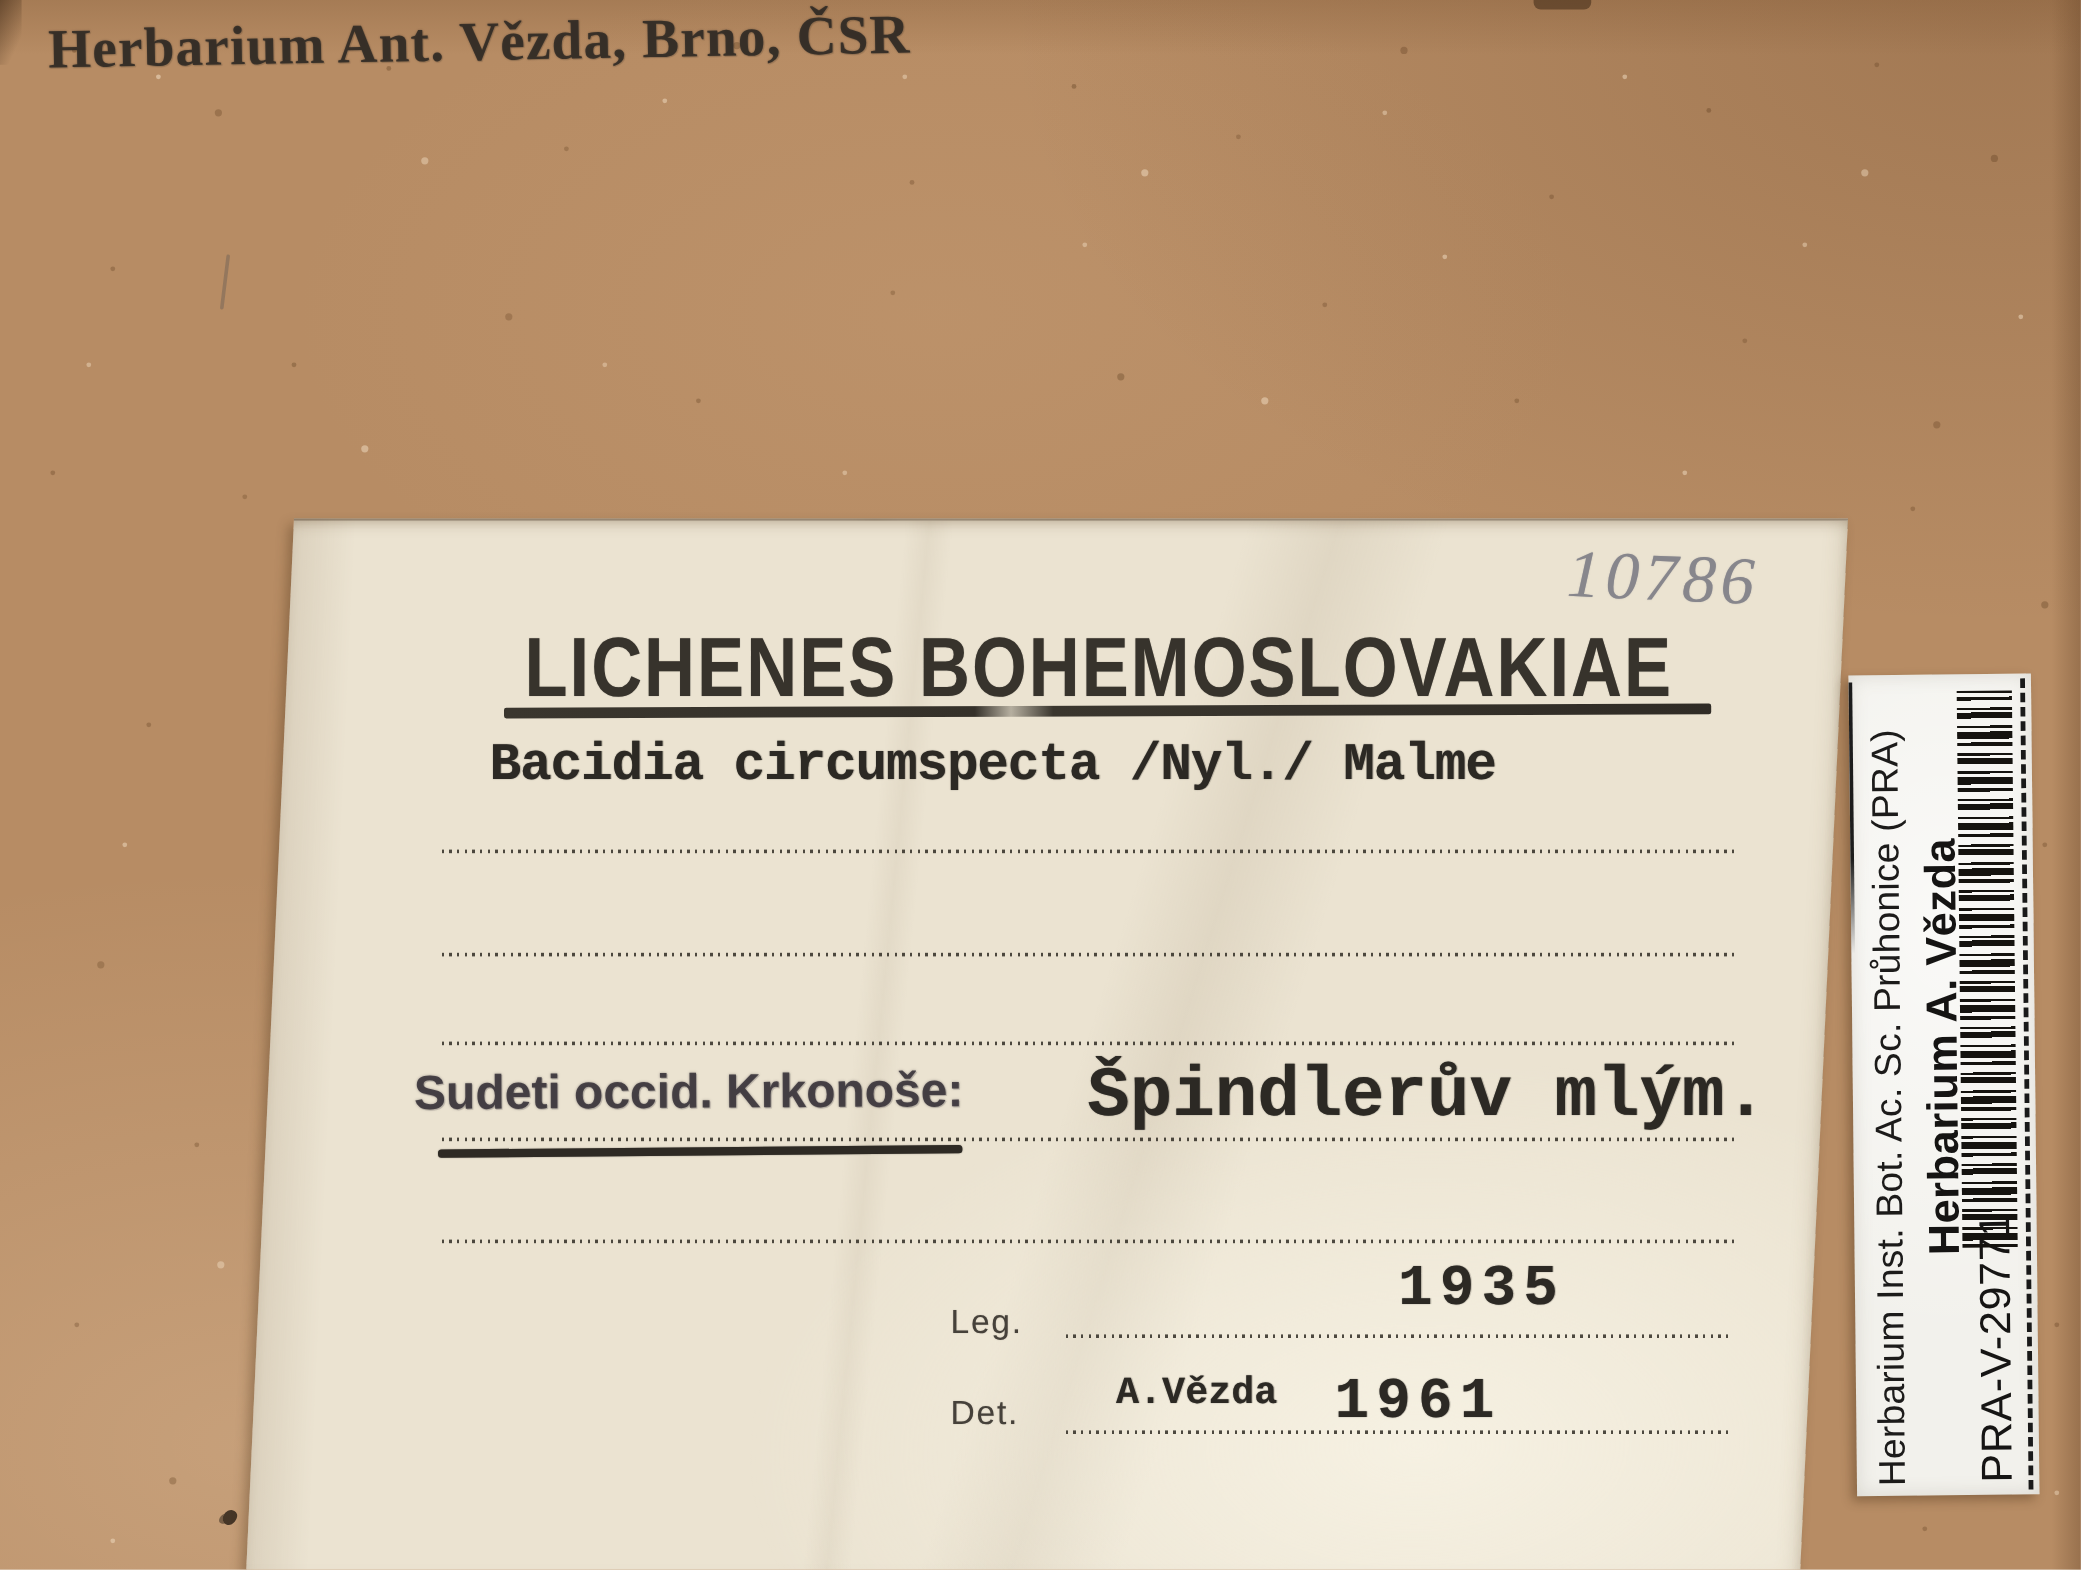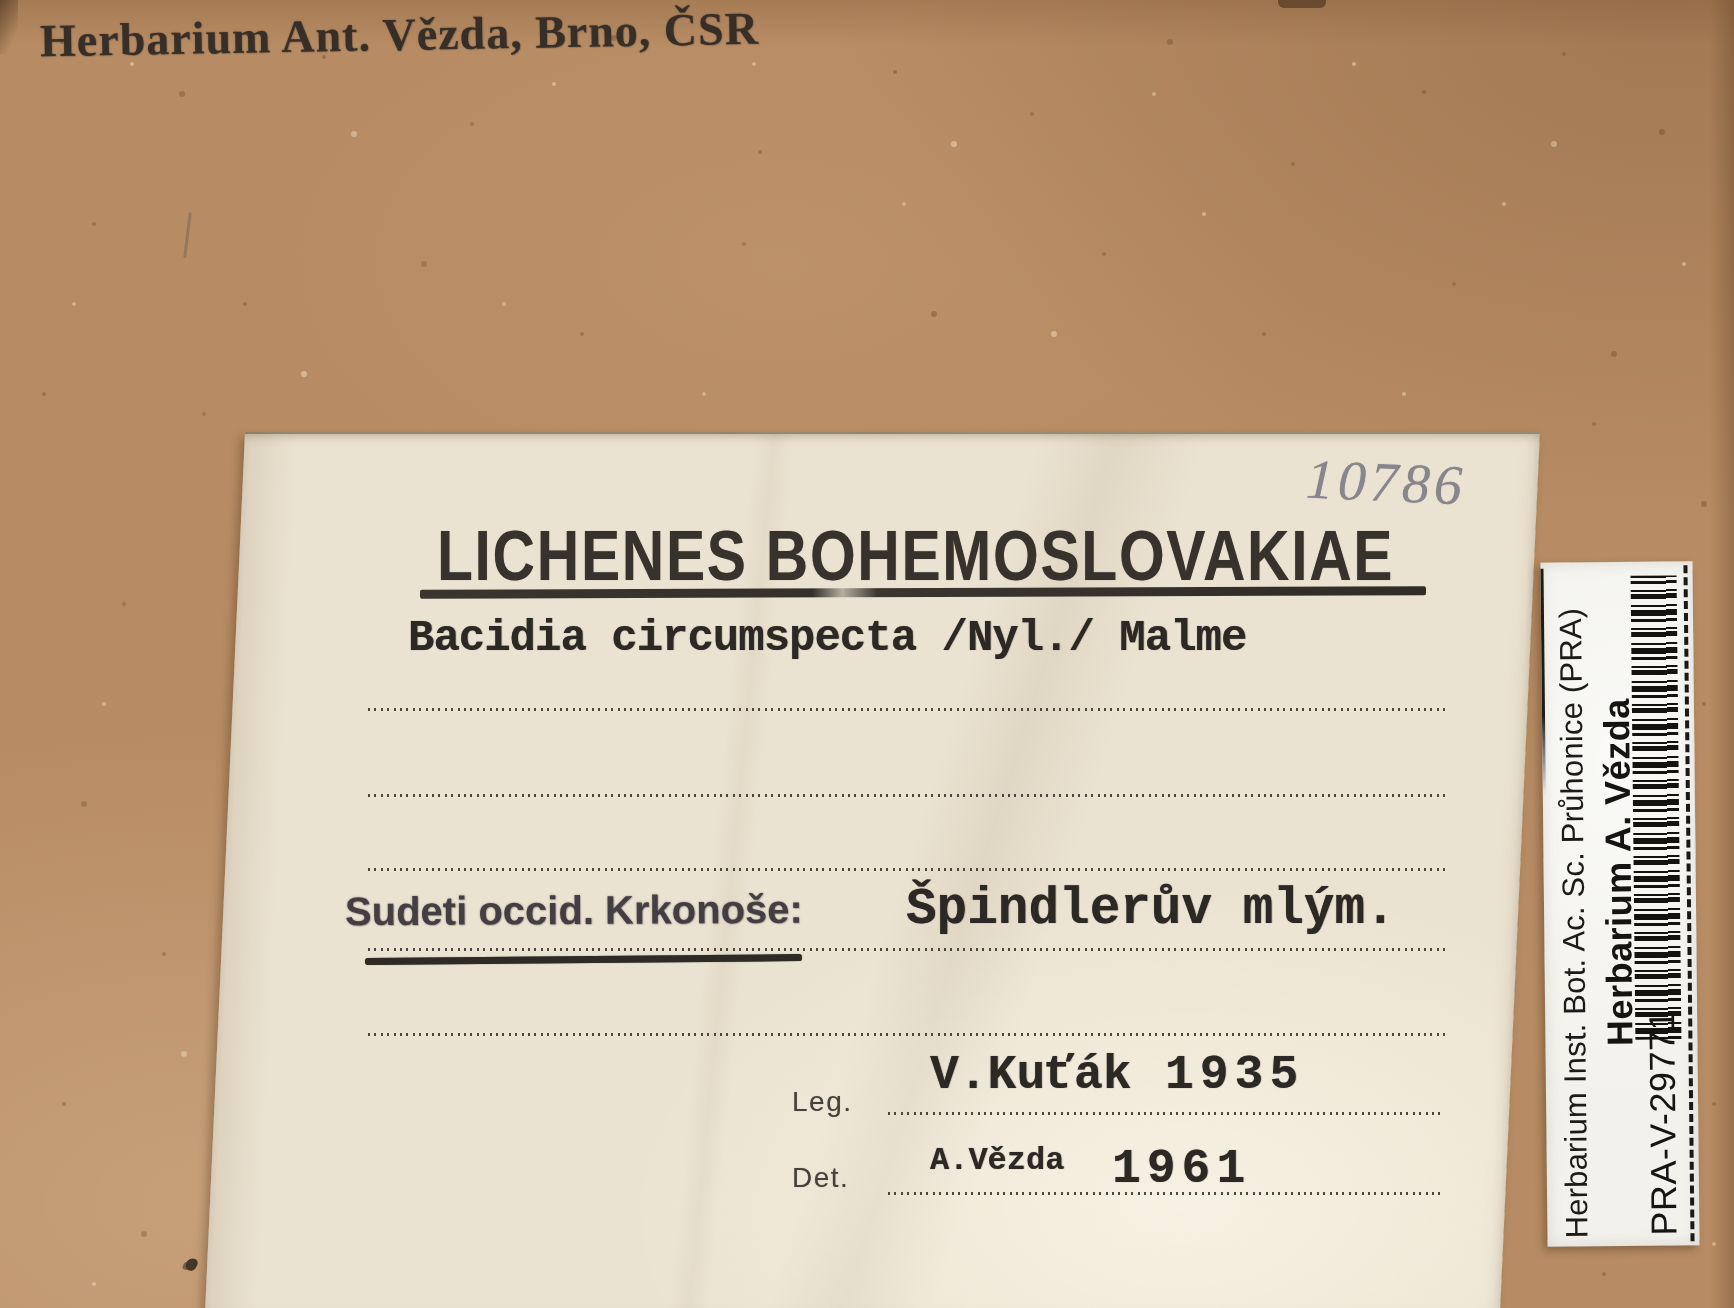--- a/index.html
+++ b/index.html
@@ -67,21 +67,21 @@
     text-shadow:0 0 1px rgba(55,51,44,.45);}
   .title-rule{position:absolute;left:420px;top:588px;width:1006px;height:9px;border-radius:2px;
     transform:rotate(-.2deg);
     background:linear-gradient(90deg,#3a362e 0%,#35312a 39%,rgba(58,54,46,.30) 42%,#3a362e 45.5%,#302c26 100%);}
 
   .tw{position:absolute;white-space:nowrap;font-family:"Liberation Mono","DejaVu Sans Mono",monospace;
     font-weight:700;color:#2c2924;line-height:1;
     text-shadow:0 0 1px rgba(44,41,36,.6), 1px 0 0 rgba(44,41,36,.15);}
   .species{left:408px;top:616px;font-size:44px;letter-spacing:-1px;}
   .epithet{left:505px;top:821px;font-size:50px;letter-spacing:-1px;}
-  .locality{left:906px;top:884px;font-size:51px;letter-spacing:0;}
+  .locality{left:906px;top:884px;font-size:59px;letter-spacing:0;}
   .leg-name{left:930px;top:1051px;font-size:48px;letter-spacing:0;}
   .leg-year{left:1165px;top:1051px;font-size:48px;letter-spacing:6px;text-align:center;}
   .det-name{left:930px;top:1145px;font-size:32px;letter-spacing:0;}
   .det-year{left:1112px;top:1145px;font-size:48px;letter-spacing:6px;}
 
   .loc-stamp{position:absolute;left:345px;top:888px;white-space:nowrap;
     font-weight:700;font-size:40px;color:rgba(62,56,62,.92);transform:rotate(-.3deg);
     text-shadow:0 0 2px rgba(62,56,62,.5), 1px 1px 0 rgba(62,56,62,.18);}
   .loc-underline{position:absolute;left:365px;top:956px;width:437px;height:7px;border-radius:3px;
     background:#2e2a24;transform:rotate(-.5deg);box-shadow:0 0 1px rgba(46,42,36,.7);}
@@ -152,21 +152,20 @@
 
   <div class="dot" style="left:368px;top:868px;width:1077px;"></div>
 
   <div class="loc-stamp">Sudeti occid. Krkonoše:</div>
   <div class="tw locality">Špindlerův mlým.</div>
   <div class="dot" style="left:368px;top:948px;width:1077px;"></div>
   <div class="loc-underline"></div>
   <div class="dot" style="left:368px;top:1033px;width:1077px;"></div>
 
   <div class="plabel leg-label">Leg.</div>
-  <div class="tw leg-name">V.Kuťák</div>
   <div class="tw leg-year">1935</div>
   <div class="dot" style="left:888px;top:1112px;width:557px;"></div>
 
   <div class="plabel det-label">Det.</div>
   <div class="tw det-name">A.Vězda</div>
   <div class="tw det-year">1961</div>
   <div class="dot" style="left:888px;top:1192px;width:557px;"></div>
 
   <div class="bc-outer">
     <div class="bc-inner">

